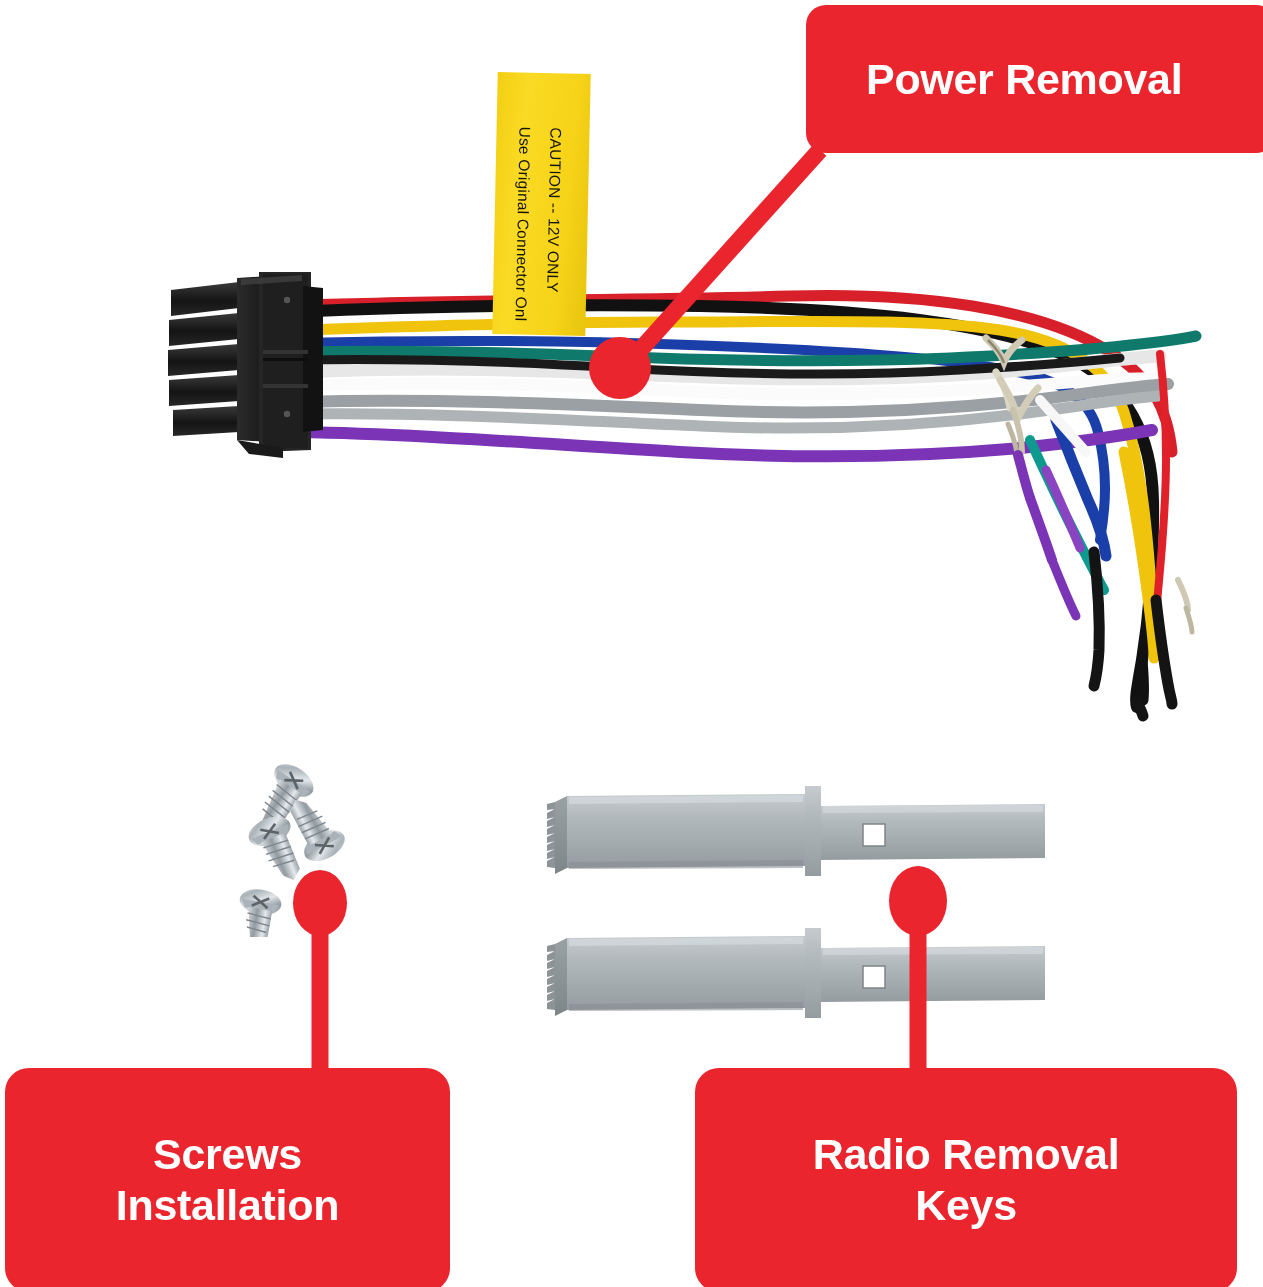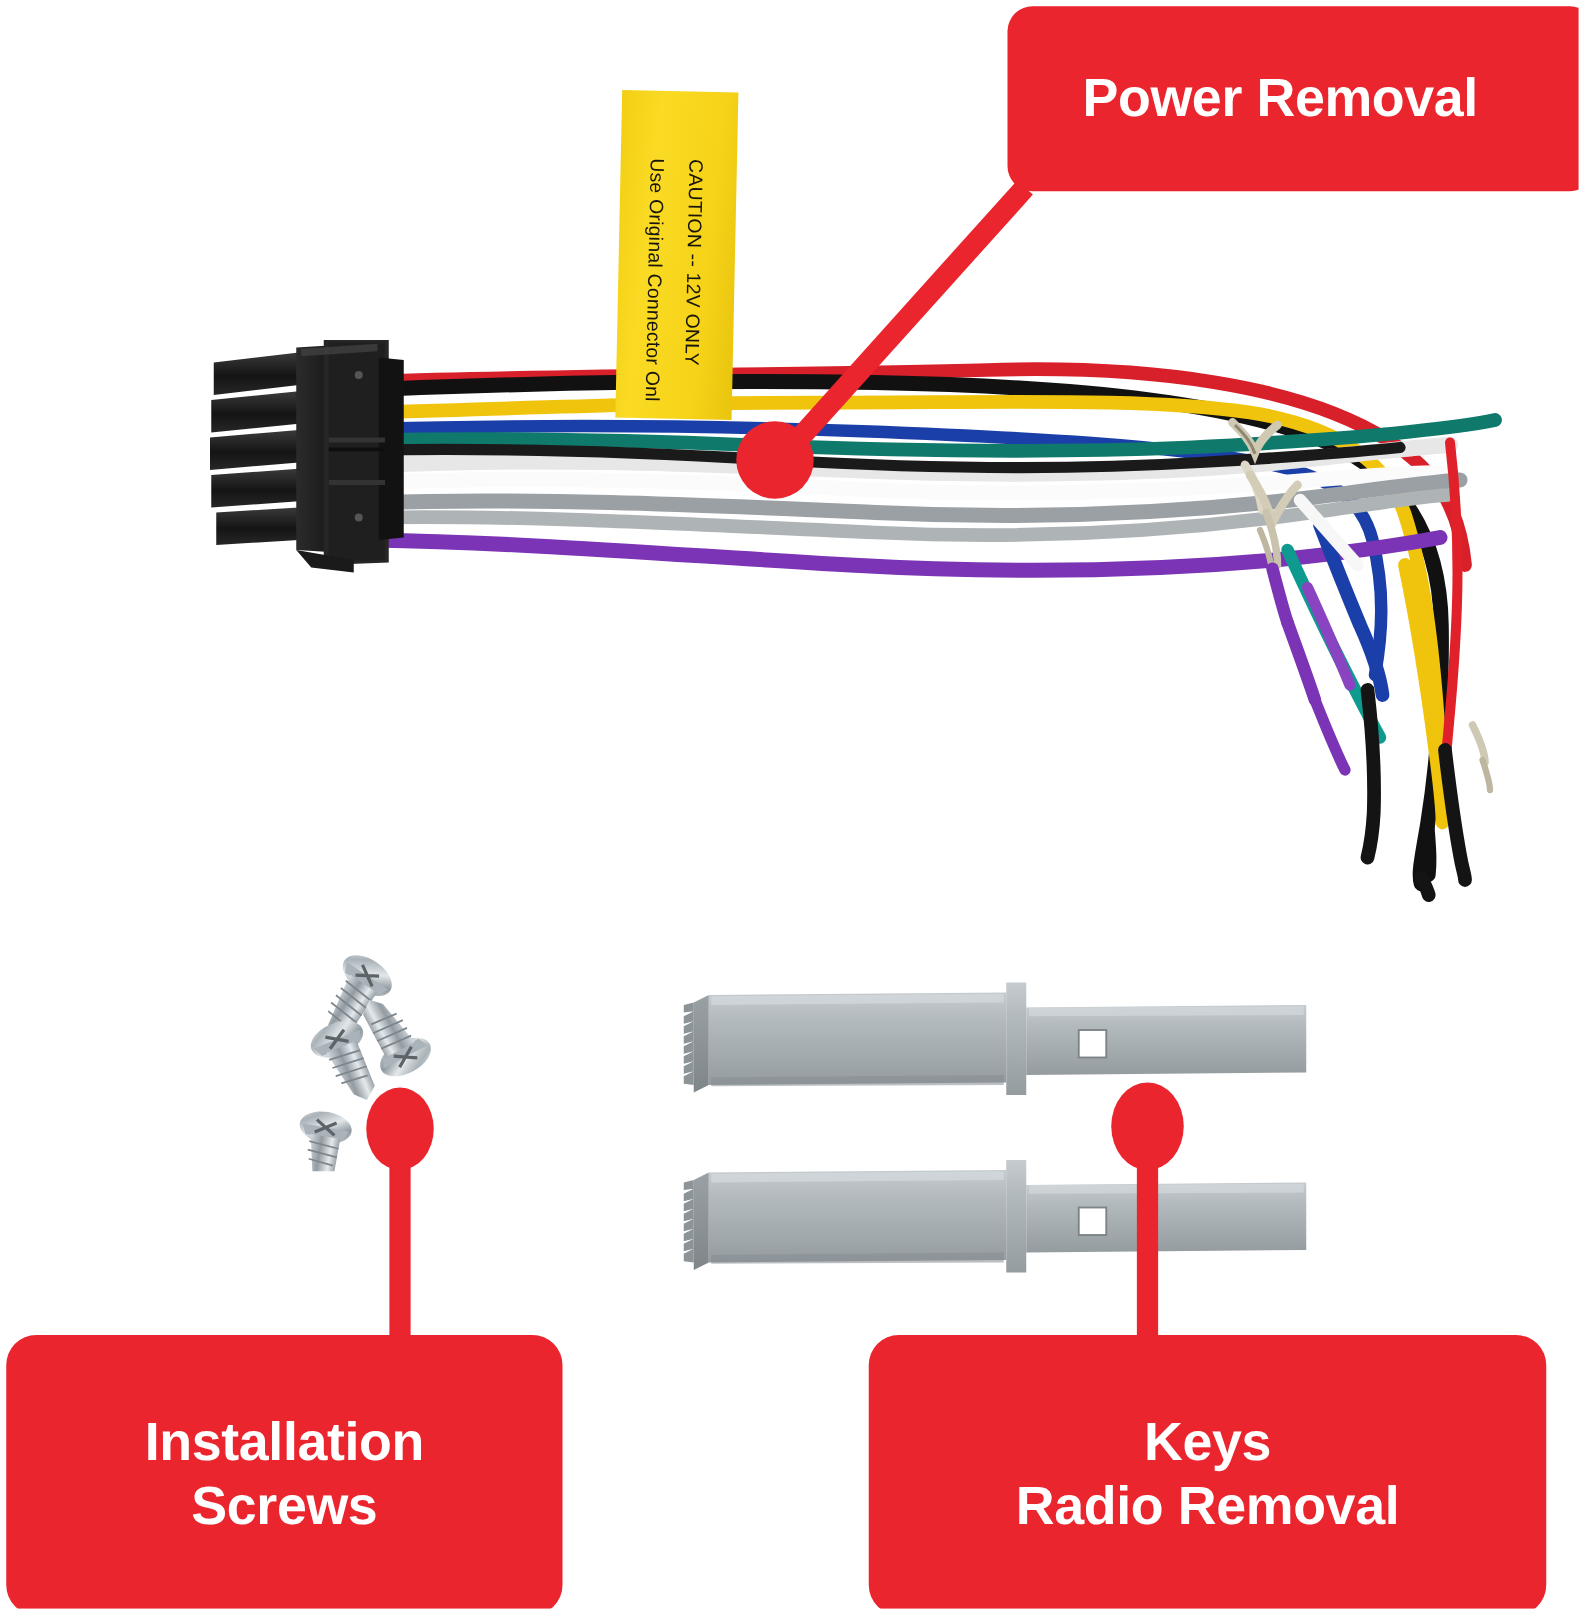--- a/index.html
+++ b/index.html
@@ -372,25 +372,25 @@
     <line x1="918" y1="903" x2="918" y2="1090" stroke="#ea252d" stroke-width="17"></line>
     <ellipse cx="918" cy="901" rx="29" ry="35" fill="#ea252d"></ellipse>
   </svg>
 
   <div class="callout" id="callout-harness">
     <span>Power Removal</span>
   </div>
 
   <div class="callout" id="callout-screws">
     <div>
+      <span>Screws</span>
       <span>Installation</span>
-      <span>Screws</span>
     </div>
   </div>
 
   <div class="callout" id="callout-keys">
     <div>
+      <span>Radio Removal</span>
       <span>Keys</span>
-      <span>Radio Removal</span>
     </div>
   </div>
 
 </div>
 
 </body></html>

